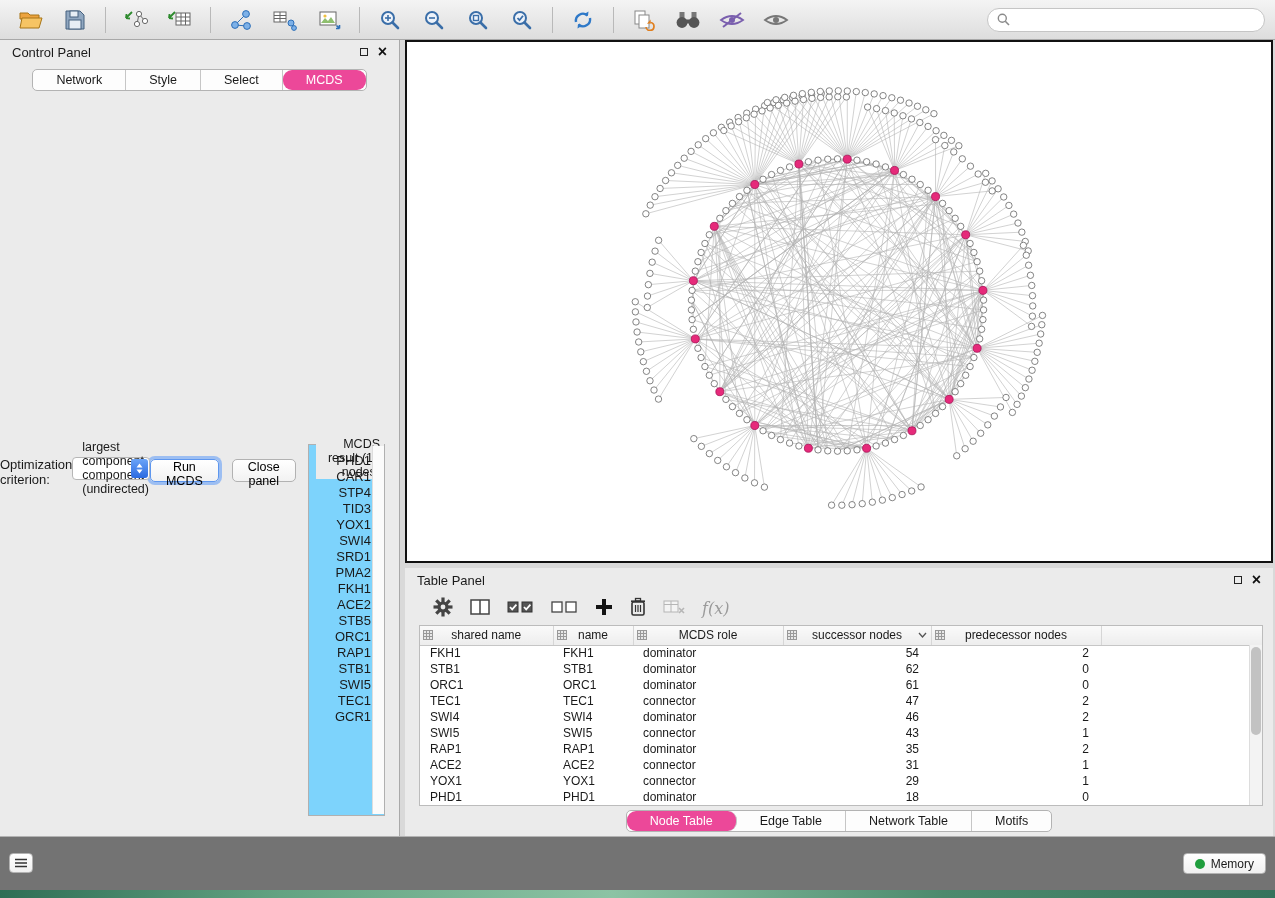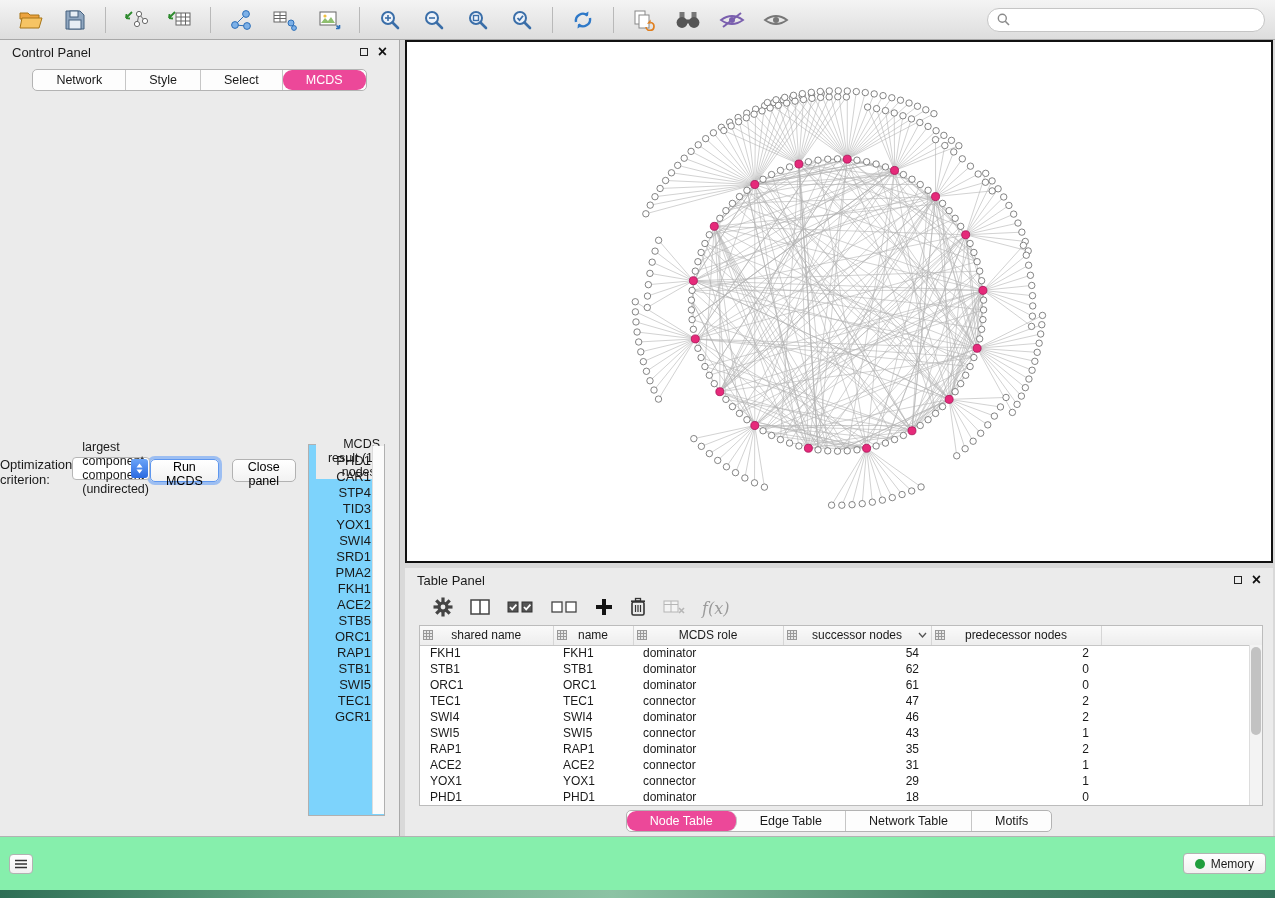--- a/index.html
+++ b/index.html
@@ -66,21 +66,21 @@
   .hlabel { flex:1; text-align:center; }
   .hsort { flex:0 0 10px; display:flex; }
   th.fillcol { border-right:none; }
   td { height:16px; font-size:12px; padding:0 10px; white-space:nowrap; overflow:hidden; }
   td.num { text-align:right; padding-right:12px; }
   .vscroll { position:absolute; top:19px; right:0; bottom:0; width:13px; background:#f3f3f3; border-left:1px solid #ddd; }
   .vthumb { position:absolute; top:2px; left:1px; width:10px; height:88px; background:#c2c2c2; border-radius:5px; }
   .ttabs-row { flex:0 0 30px; display:flex; justify-content:center; align-items:center; }
 
   
-  .status-bar { flex:0 0 30px; background:#86efac; border-top:1px solid #b2b2b2; display:flex; align-items:center; padding:16px 9px; }
+  .status-bar { flex:0 0 30px; background:#737373; border-top:1px solid #b2b2b2; display:flex; padding:16px 9px; }
   .menu-btn { width:24px; height:20px; border:1px solid #b2b2b2; border-radius:4px; background:linear-gradient(#ffffff,#f0f0f0); display:flex; align-items:center; justify-content:center; }
   .memory-btn { margin-left:auto; height:21px; display:flex; align-items:center; gap:6px; border:1px solid #b2b2b2; border-radius:4px; background:linear-gradient(#ffffff,#f0f0f0); padding:0 11px; font-size:12px; }
   .green-dot { width:10px; height:10px; border-radius:50%; background:#1f9e3d; }
 
   .desktop-strip { flex:0 0 8px; background:linear-gradient(90deg,#2e6e55,#63a382 22%,#8cc3a4 48%,#4c8a6d 74%,#35735c); }
 </style>
 </head>
 <body>
 
 <div class="app">

